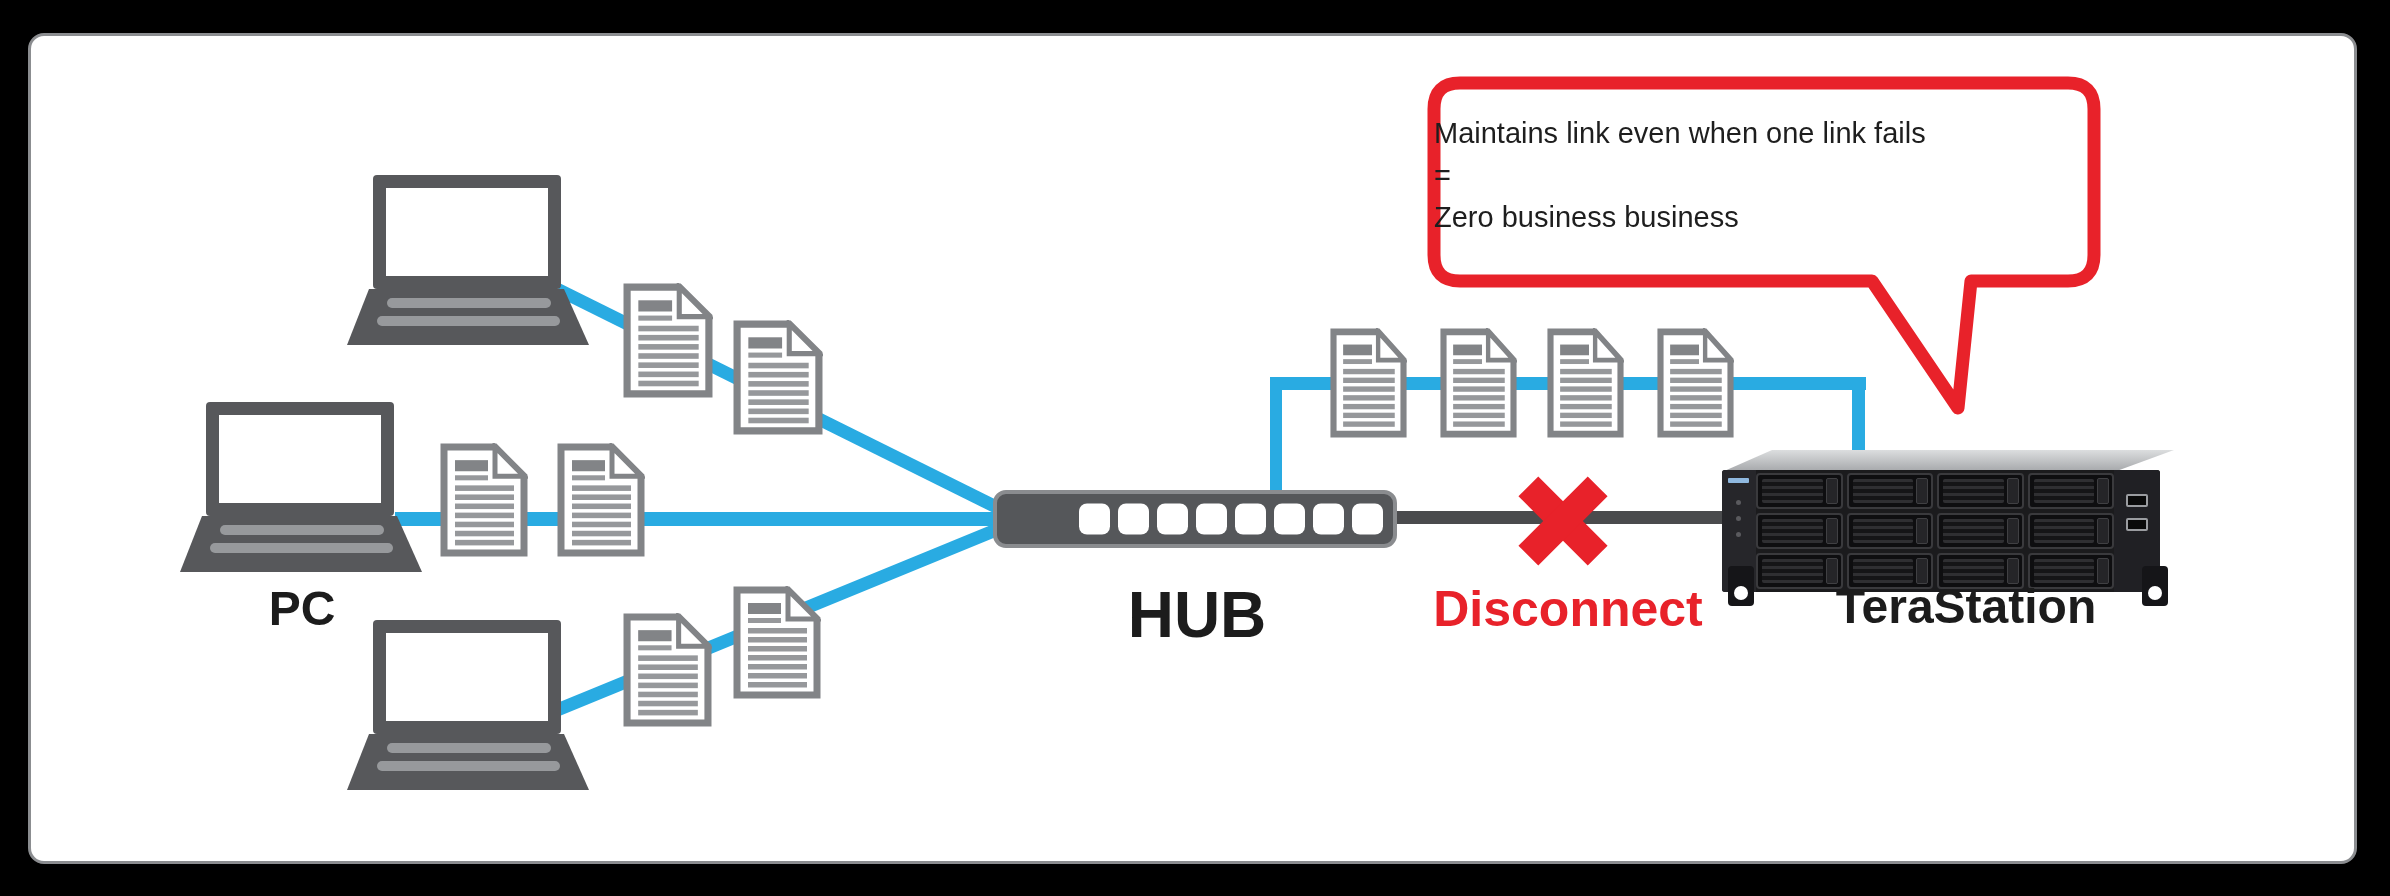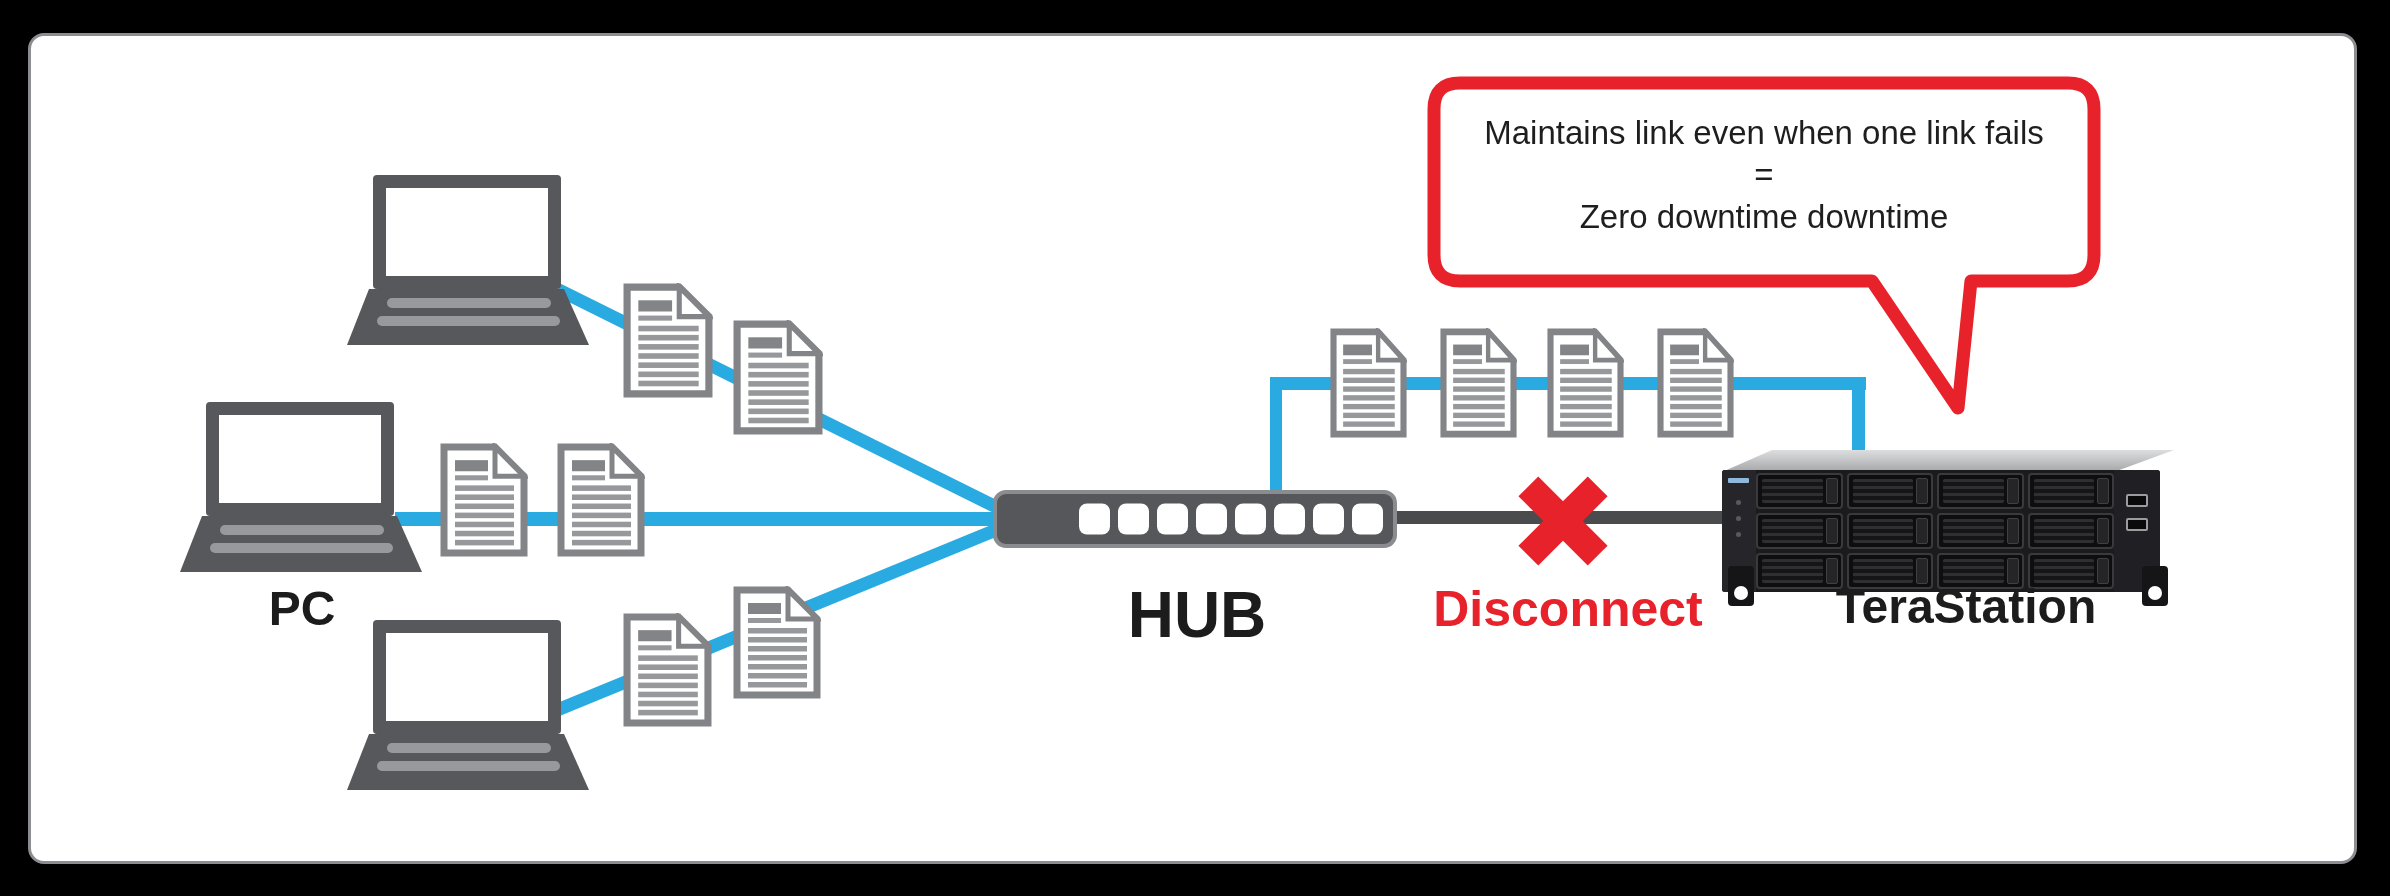--- a/index.html
+++ b/index.html
@@ -81,22 +81,22 @@
   
   .lbl{position:absolute;transform:translateX(-50%);font-weight:700;color:#1C1C1C;
        white-space:nowrap;line-height:1;}
   .lbl-pc{left:302px;top:585px;font-size:48px;}
   .lbl-hub{left:1197px;top:583px;font-size:64px;}
   .lbl-disc{left:1568px;top:584px;font-size:50px;color:var(--alert-red);}
   .lbl-ts{left:1966px;top:583px;font-size:48px;}
 
   
   .bubble-svg{position:absolute;left:1420px;top:68px;width:700px;height:360px;}
-  .bubble-text{position:absolute;left:1434px;top:112px;width:660px;text-align:center;
-               font-size:33px;line-height:42px;color:#1E1E1E;}
+  .bubble-text{position:absolute;left:1434px;top:112px;width:660px;text-align:left;
+               font-size:29px;line-height:42px;color:#1E1E1E;}
 </style>
 </head>
 <body>
 
 <div id="stage">
 
   <div class="frame"></div>
 
   <div class="line rot line-a"></div>
   <div class="line line-b"></div>
@@ -366,16 +366,16 @@
   <div class="lbl lbl-hub">HUB</div>
   <div class="lbl lbl-ts">TeraStation</div>
   <div class="lbl lbl-disc">Disconnect</div>
 
   <svg class="bubble-svg" viewBox="0 0 700 360">
     <path d="M40,15 H648 Q674,15 674,41 V187 Q674,213 648,213 H551 L538,340 L452,213 H40 Q14,213 14,187 V41 Q14,15 40,15 Z" fill="#ffffff" stroke="var(--alert-red)" stroke-width="13" stroke-linejoin="round"></path>
   </svg>
   <div class="bubble-text">
     <div>Maintains link even when one link fails</div>
     <div>=</div>
-    <div>Zero downtime downtime</div>
+    <div>Zero business business</div>
   </div>
 
 </div>
 
 </body></html>

